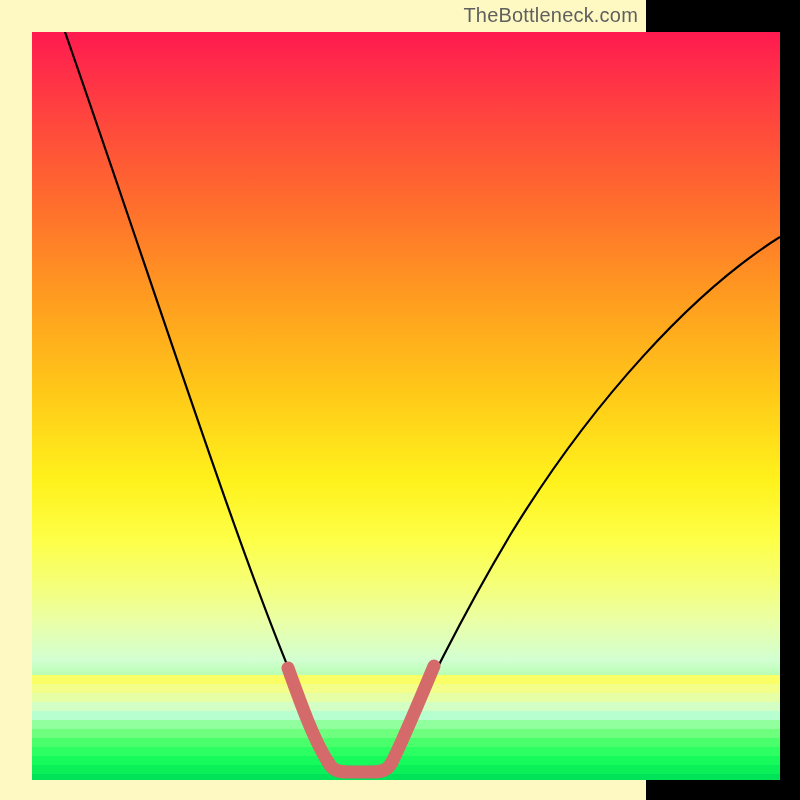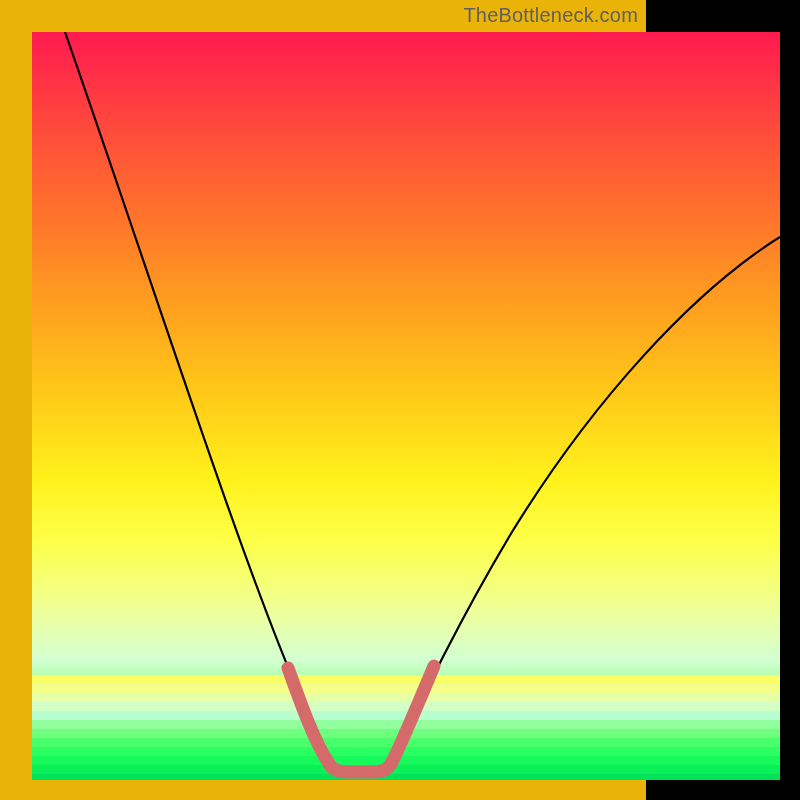--- a/index.html
+++ b/index.html
@@ -10,21 +10,21 @@
     background: #000;
     overflow: hidden;
     font-family: Arial, Helvetica, sans-serif;
   }
   .frame {
     position: absolute;
     left: 0;
     top: 0;
     width: 646px;
     height: 800px;
-    background: #eab308;
+    background: #fef9c3;
   }
   .plot-area {
     position: absolute;
     left: 32px;
     top: 32px;
     width: 748px;
     height: 748px;
     overflow: hidden;
   }
   .gradient-bg {

